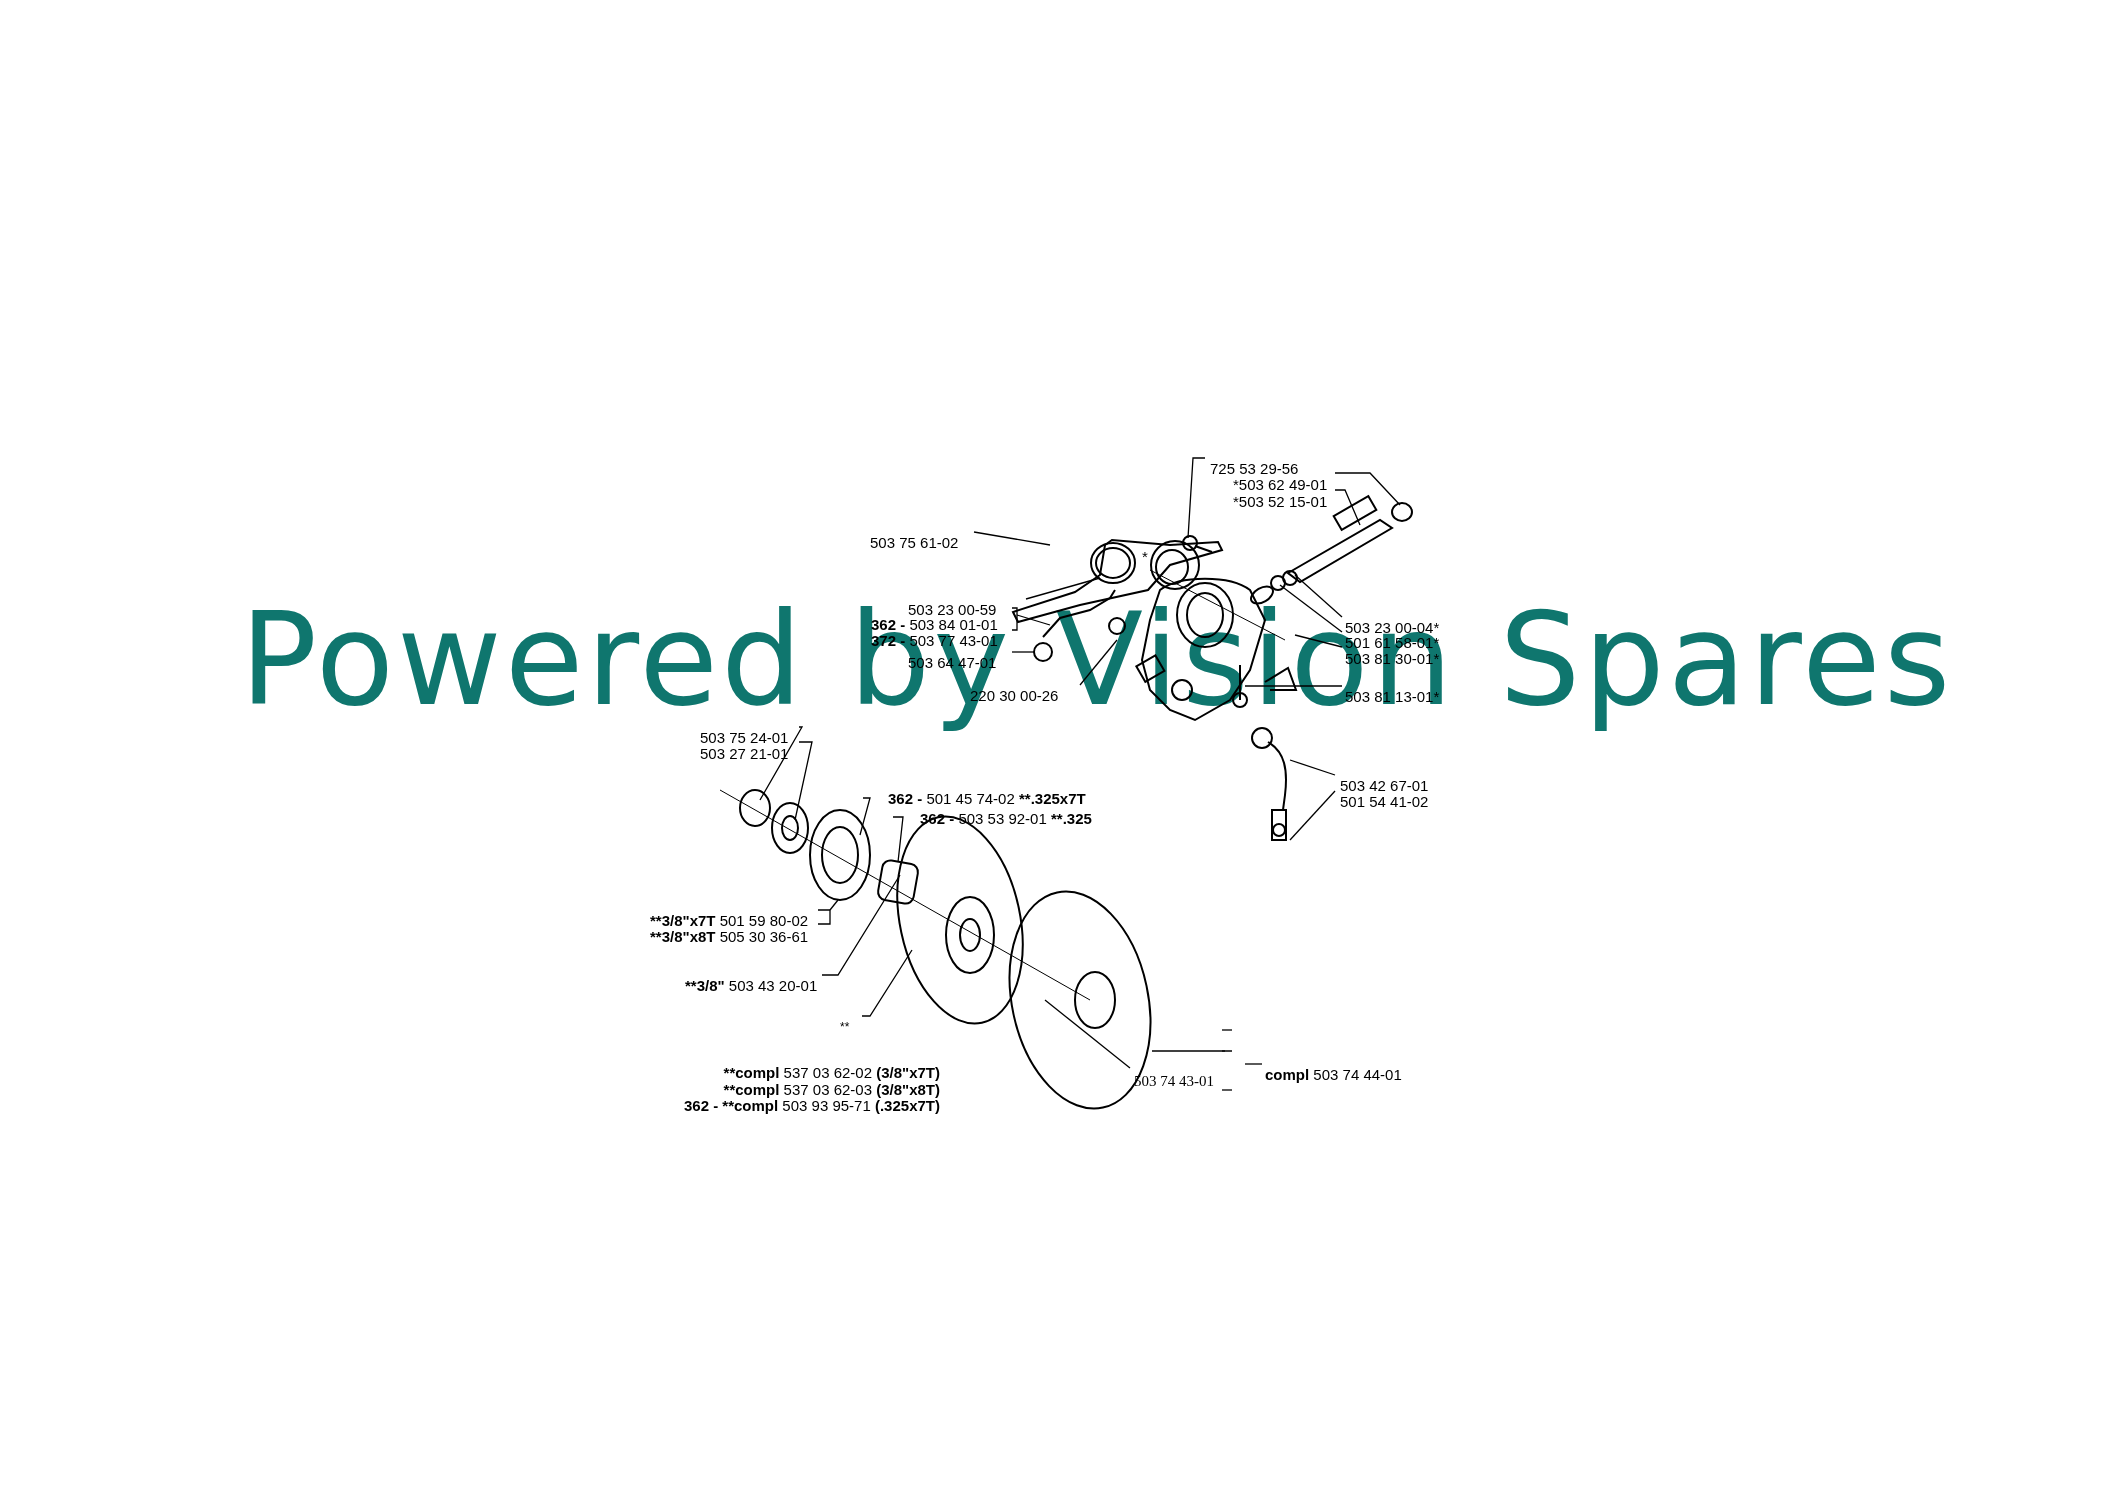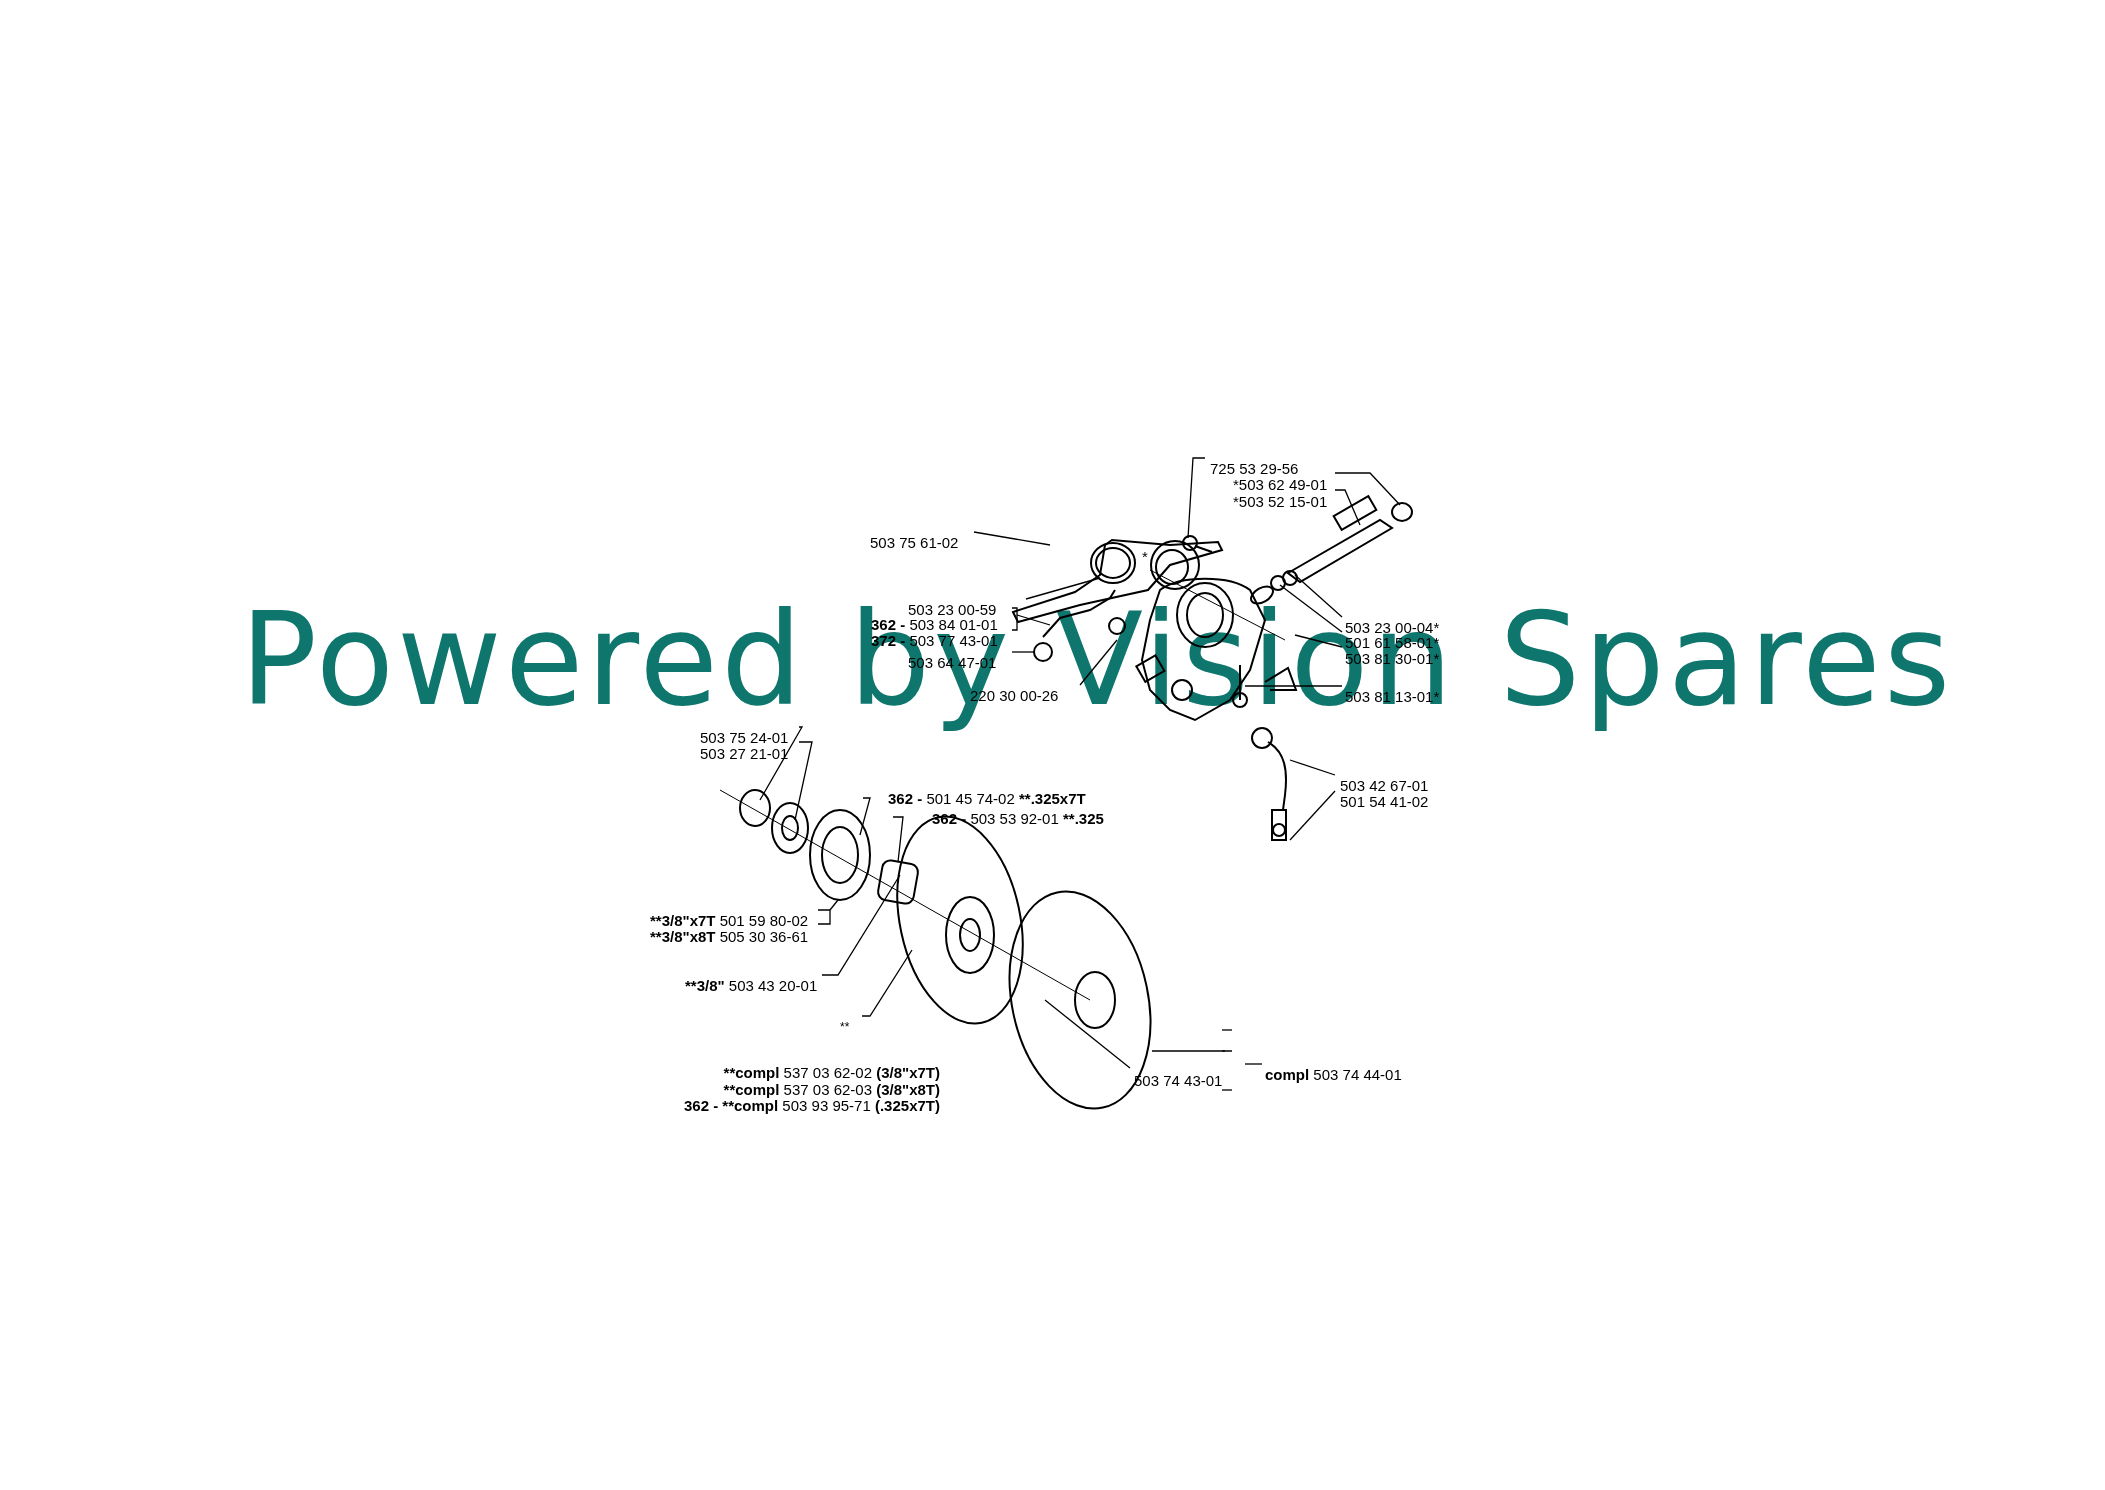--- a/index.html
+++ b/index.html
@@ -130,23 +130,23 @@
   <div class="lbl" style="left:970px;top:677px;">220 30 00-26</div>
   <div class="lbl" style="left:1345px;top:609px;">503 23 00-04*</div>
   <div class="lbl" style="left:1345px;top:624px;">501 61 58-01*</div>
   <div class="lbl" style="left:1345px;top:640px;">503 81 30-01*</div>
   <div class="lbl" style="left:1345px;top:678px;text-align:center;">503 81 13-01*</div>
   <div class="lbl" style="left:1340px;top:767px;">503 42 67-01</div>
   <div class="lbl" style="left:1340px;top:783px;">501 54 41-02</div>
   <div class="lbl" style="left:700px;top:719px;">503 75 24-01</div>
   <div class="lbl" style="left:700px;top:735px;">503 27 21-01</div>
   <div class="lbl" style="left:888px;top:780px;"><b>362 -</b> <span>501 45 74-02</span> <b>**.325x7T</b></div>
-  <div class="lbl" style="left:920px;top:800px;margin-left:12px;"><b>362 -</b> <span>503 53 92-01</span> <b>**.325</b></div>
+  <div class="lbl" style="left:920px;top:800px;"><b>362 -</b> <span>503 53 92-01</span> <b>**.325</b></div>
   <div class="lbl" style="left:650px;top:902px;"><b>**3/8"x7T</b> <span>501 59 80-02</span></div>
   <div class="lbl" style="left:650px;top:918px;"><b>**3/8"x8T</b> <span>505 30 36-61</span></div>
   <div class="lbl" style="left:685px;top:967px;"><b>**3/8"</b> <span>503 43 20-01</span></div>
   <div class="lbl" style="left:840px;top:1008px;font-size:12px;">**</div>
   <div class="lbl r" style="left:640px;top:1054px;width:300px;"><b>**compl</b> <span>537 03 62-02</span> <b>(3/8"x7T)</b></div>
   <div class="lbl r" style="left:640px;top:1071px;width:300px;"><b>**compl</b> <span>537 03 62-03</span> <b>(3/8"x8T)</b></div>
   <div class="lbl r" style="left:600px;top:1087px;width:340px;"><b>362 - **compl</b> <span>503 93 95-71</span> <b>(.325x7T)</b></div>
-  <div class="lbl" style="left:1134px;top:1062px;">503 74 43-01</div>
+  <div class="lbl" style="left:1134px;top:1062px;font-family:Liberation Serif, serif;">503 74 43-01</div>
   <div class="lbl" style="left:1265px;top:1056px;"><b>compl</b> <span>503 74 44-01</span></div>
 </div>
 
 </body></html>

